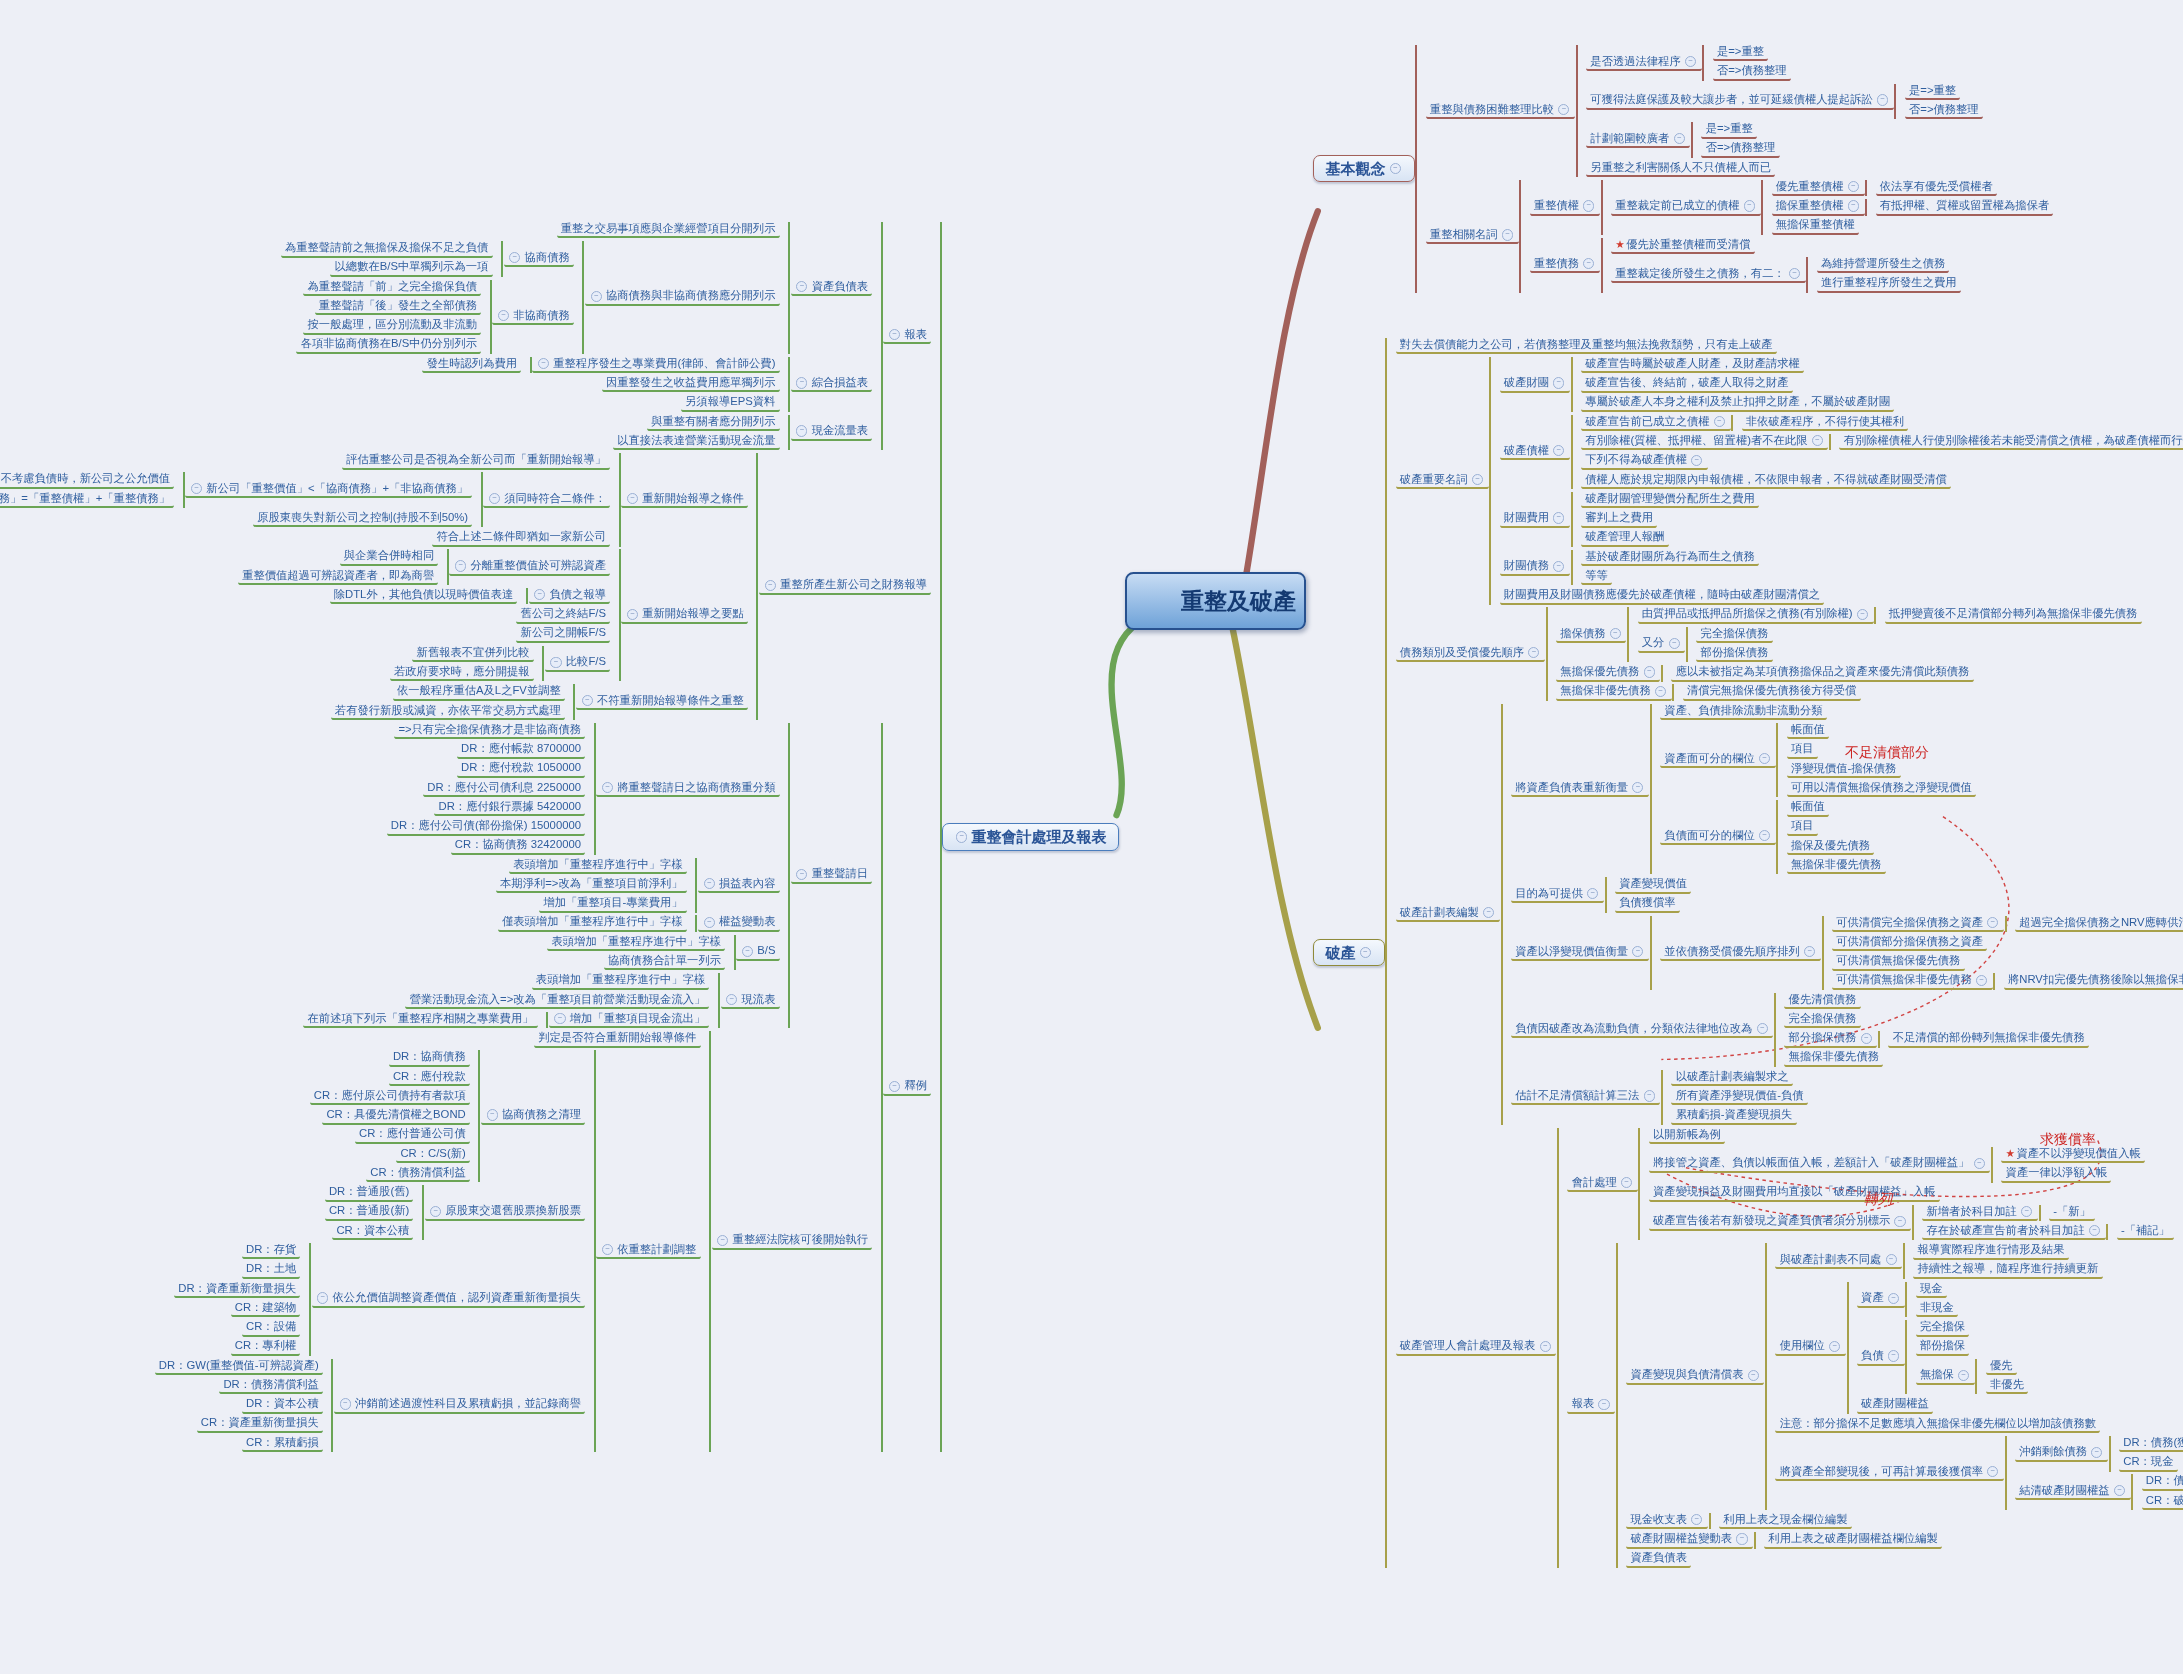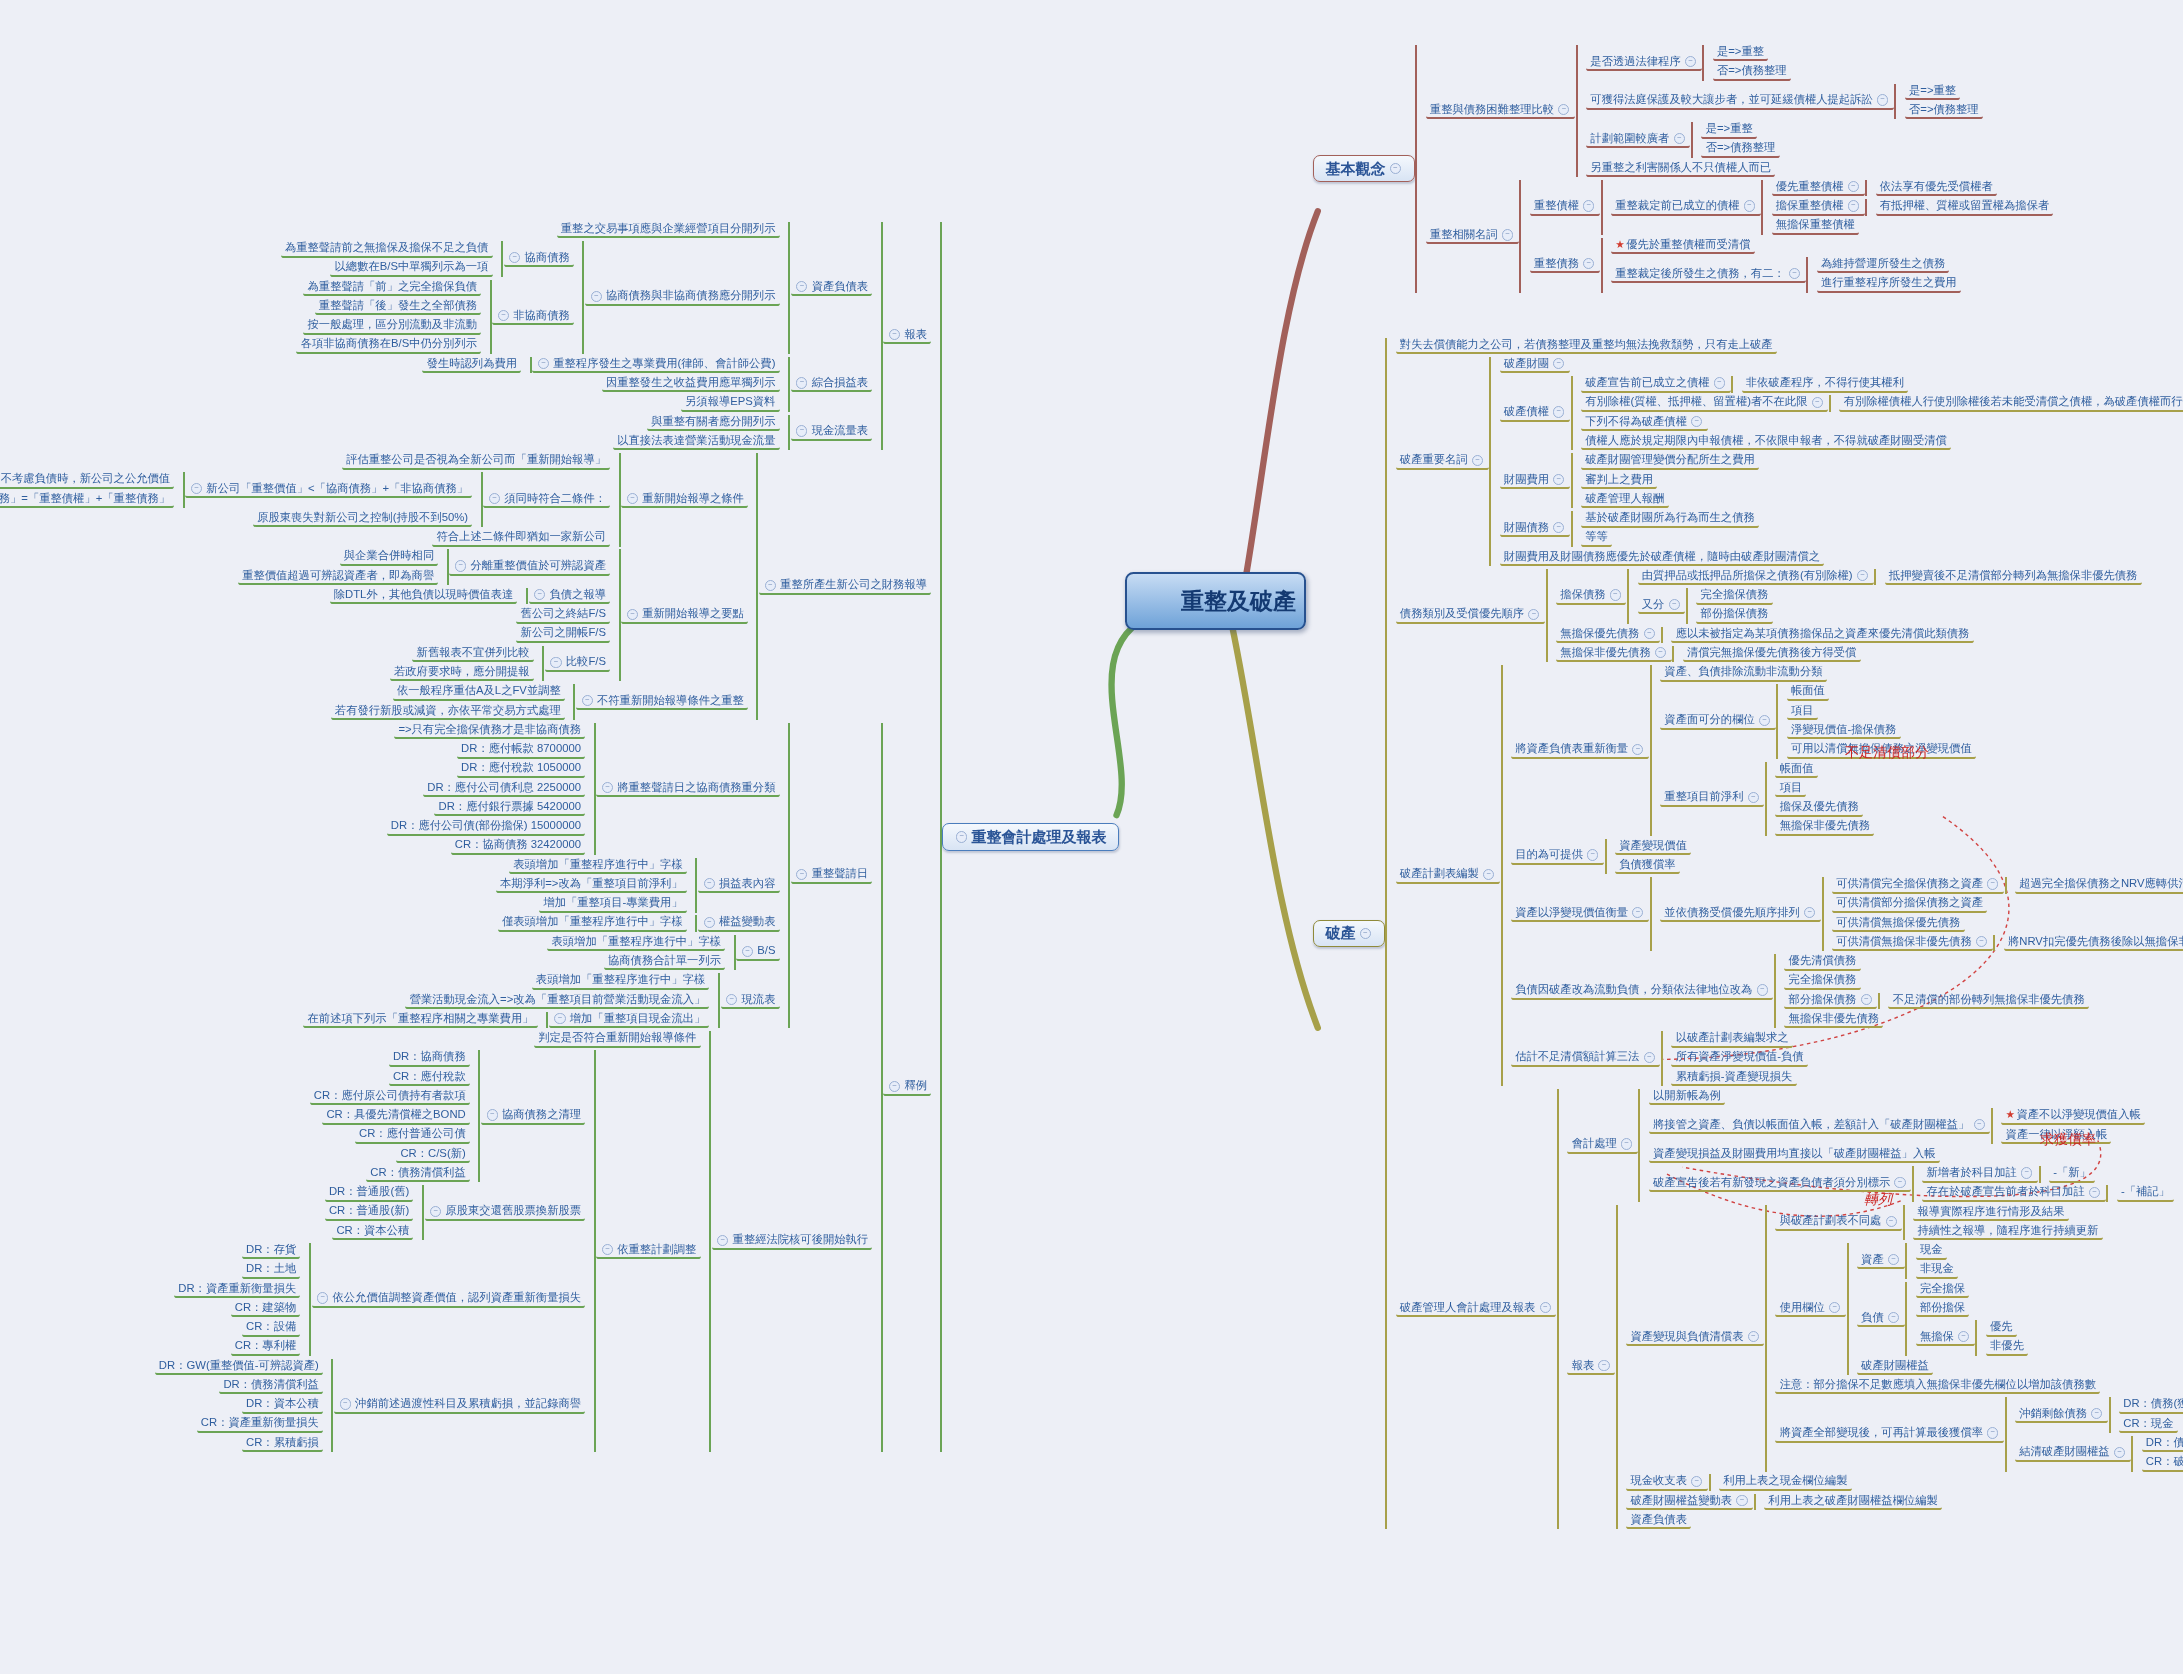--- a/index.html
+++ b/index.html
@@ -823,20 +823,37 @@
                 <div class="lblrow R">
                   <span class="lbl">破產重要名詞</span>
                   <span class="micon">−</span>
                 </div>
                 <div class="kids R">
                   <div class="node R">
                     <div class="lblrow R">
                       <span class="lbl">破產財團</span>
                       <span class="micon">−</span>
                     </div>
+                    <div class="kids R">
+                      <div class="node R">
+                        <div class="lblrow R">
+                          <span class="lbl">破產宣告時屬於破產人財產，及財產請求權</span>
+                        </div>
+                      </div>
+                      <div class="node R">
+                        <div class="lblrow R">
+                          <span class="lbl">破產宣告後、終結前，破產人取得之財產</span>
+                        </div>
+                      </div>
+                      <div class="node R">
+                        <div class="lblrow R">
+                          <span class="lbl">專屬於破產人本身之權利及禁止扣押之財產，不屬於破產財團</span>
+                        </div>
+                      </div>
+                    </div>
                   </div>
                   <div class="node R">
                     <div class="lblrow R">
                       <span class="lbl">破產債權</span>
                       <span class="micon">−</span>
                     </div>
                     <div class="kids R">
                       <div class="node R">
                         <div class="lblrow R">
                           <span class="lbl">破產宣告前已成立之債權</span>
@@ -1037,21 +1054,21 @@
                           </div>
                           <div class="node R">
                             <div class="lblrow R">
                               <span class="lbl">可用以清償無擔保債務之淨變現價值</span>
                             </div>
                           </div>
                         </div>
                       </div>
                       <div class="node R">
                         <div class="lblrow R">
-                          <span class="lbl">重整項目前淨利</span>
+                          <span class="lbl">負債面可分的欄位</span>
                           <span class="micon">−</span>
                         </div>
                         <div class="kids R">
                           <div class="node R">
                             <div class="lblrow R">
                               <span class="lbl">帳面值</span>
                             </div>
                           </div>
                           <div class="node R">
                             <div class="lblrow R">

